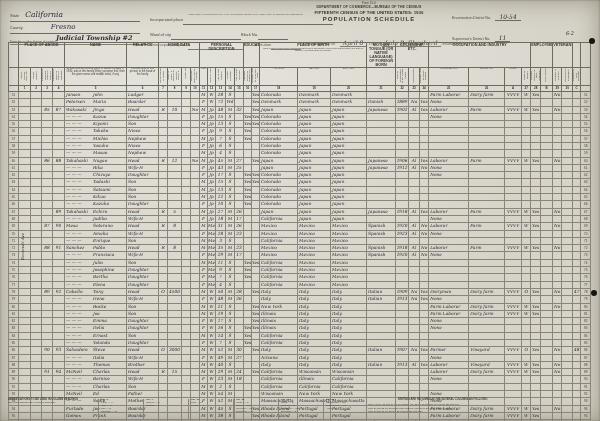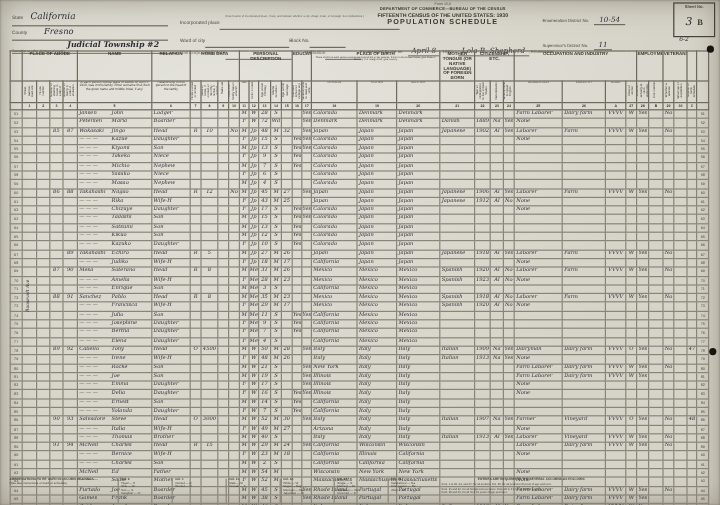--- a/index.html
+++ b/index.html
@@ -7,21 +7,21 @@
     font-family:"Liberation Sans",sans-serif;color:#3a382f;
     background:radial-gradient(ellipse at 30% 25%, rgba(255,255,255,.28), transparent 65%),#d6d3c8;
     box-shadow:inset 0 0 24px rgba(95,88,70,.5), inset 0 0 2px rgba(60,55,40,.6);}
   .hw{font-family:"DejaVu Serif",serif;font-style:italic;color:#2e2d38;}
   .plbl{font-size:4px;color:#4a473d;}
   .fld{position:absolute;white-space:nowrap;}
   .rule{display:inline-block;border-bottom:.5px solid #6f6b5f;height:4px;vertical-align:bottom;}
   .state{left:10px;top:3px;width:130px;border-bottom:.5px solid #6f6b5f;}
   .state .hw{font-size:7.5px;margin-left:6px;}
   .county{left:10px;top:15px;width:130px;border-bottom:.5px solid #6f6b5f;}
-  .county .hw{font-size:7px;margin-left:14px;}
+  .county .hw{font-size:7px;margin-left:28px;}
   .township{left:10px;top:26px;width:138px;border-bottom:.5px solid #6f6b5f;}
   .township .plbl{display:inline-block;width:46px;font-size:2.8px;line-height:3px;white-space:normal;vertical-align:bottom;}
   .township .hw{font-size:6.5px;font-weight:bold;}
   .incorp{left:150px;top:7px;}
   .fnote{position:absolute;left:188px;top:13px;font-size:2.3px;color:#5a574c;width:180px;white-space:normal;line-height:2.5px;}
   .ward{left:150px;top:22px;}
   .unincorp{left:150px;top:32px;}
   .institution{left:254px;top:32px;}
   .formblock{position:absolute;left:293px;top:1px;width:152px;text-align:center;}
   .f0{font-size:3px;color:#4a473d;}
@@ -88,24 +88,20 @@
     <div class="f1">DEPARTMENT OF COMMERCE—BUREAU OF THE CENSUS</div>
     <div class="f2">FIFTEENTH CENSUS OF THE UNITED STATES: 1930</div>
     <div class="f3">POPULATION SCHEDULE</div>
   </div>
 
   <div class="edblock">
     <div class="row"><span class="plbl">Enumeration District No.</span> <span class="hw">10-54</span></div>
     <div class="row"><span class="plbl">Supervisor's District No.</span> <span class="hw">11</span></div>
   </div>
 
-  <div class="sheetbox">
-    <span class="plbl">Sheet No.</span>
-    <span class="sheetval"><span class="hw">3</span><span class="sheetside">B</span></span>
-  </div>
 
   <div class="fld enumline">
     <span class="plbl">Enumerated by me on</span>
     <span class="hw">April 8</span><span class="plbl">, 1930,</span>
     <span class="hw">Lola B. Shepherd</span><span class="plbl">, Enumerator</span>
   </div>
   <div class="corner-note hw">6-2</div>
 
   <table>
     <colgroup id="cols">

